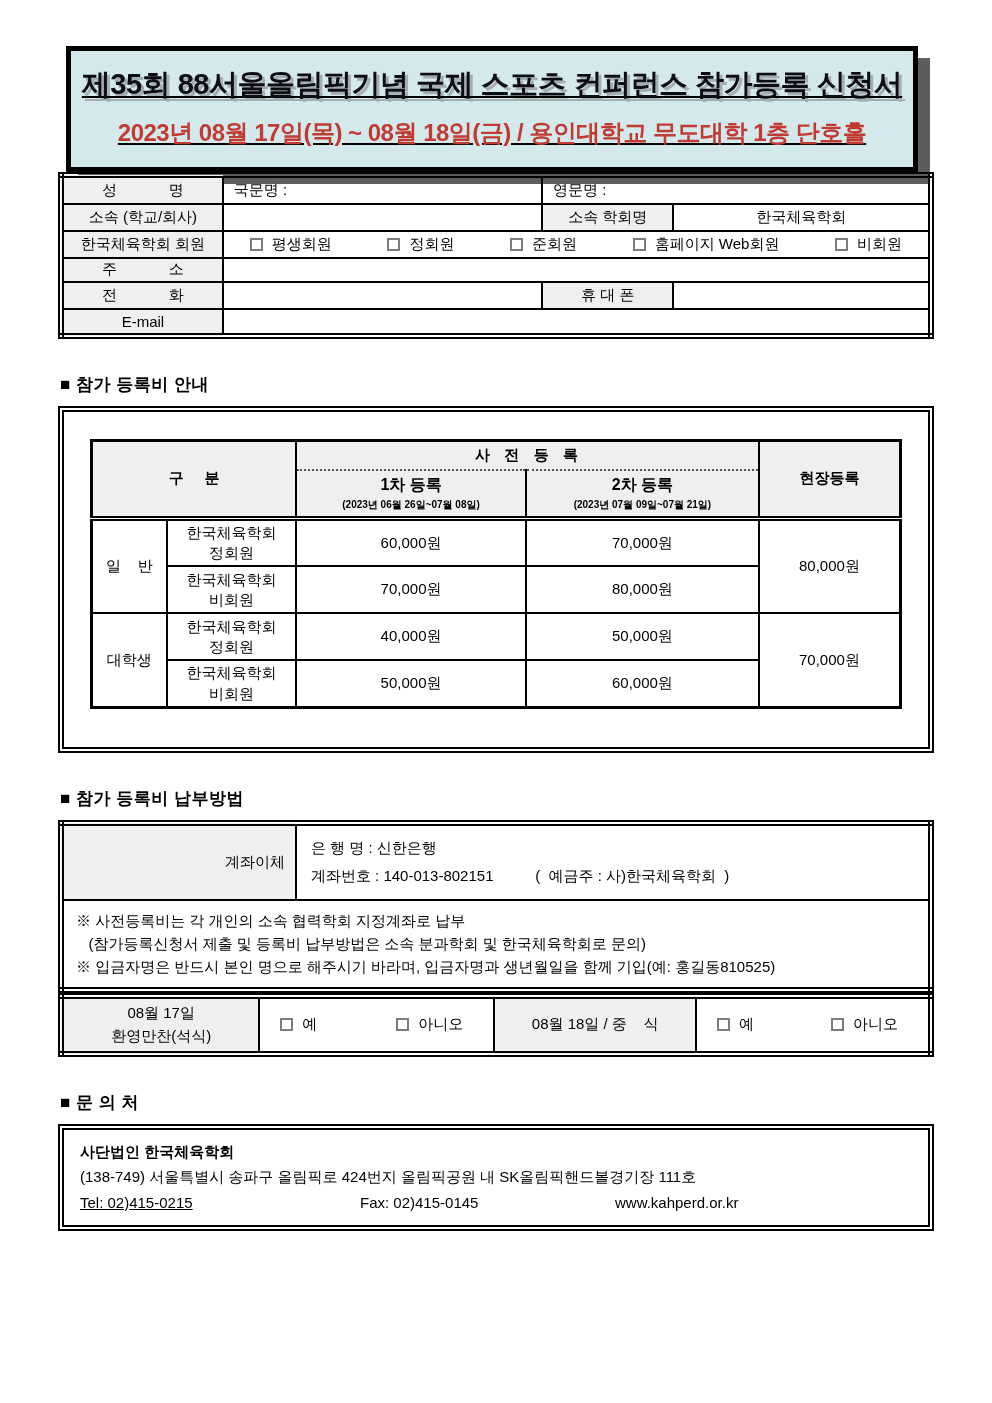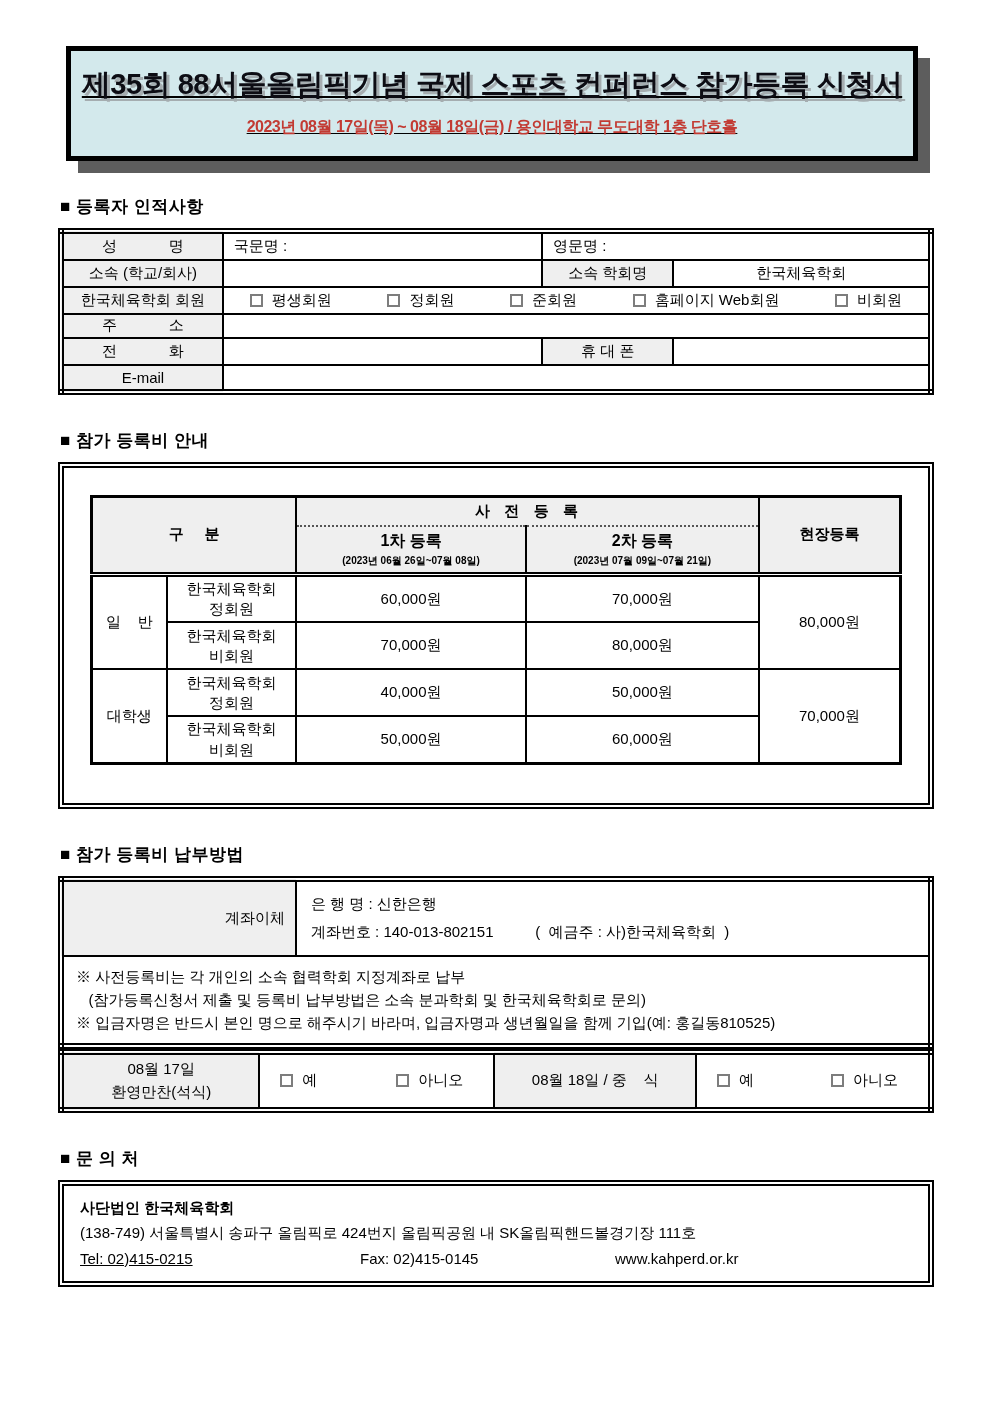--- a/index.html
+++ b/index.html
@@ -23,21 +23,21 @@
     text-decoration: underline;
   }
   .banner-title {
     font-size: 29px; font-weight: bold; color: #0d0d14;
     letter-spacing: -0.5px;
     text-shadow: 3px 3px 0 #a5adb0;
     line-height: 1.2;
   }
   .banner-sub {
     margin-top: 15px;
-    font-size: 16px; font-weight: bold;
+    font-size: 24px; font-weight: bold;
     color: #c23b33;
     letter-spacing: -0.5px;
   }
 
   
   .section-heading {
     margin: 34px 2px 10px 2px;
     font-size: 17px; font-weight: bold;
     letter-spacing: 0.5px;
   }
@@ -100,21 +100,20 @@
 </head>
 <body>
 
 <div class="page">
 
   <div class="banner">
     <div class="banner-title">제35회 88서울올림픽기념 국제 스포츠 컨퍼런스 참가등록 신청서</div>
     <div class="banner-sub">2023년 08월 17일(목) ~ 08월 18일(금) / 용인대학교 무도대학 1층 단호홀</div>
   </div>
 
-  <div class="section-heading">■ 등록자 인적사항</div>
   <table class="tbl">
     <colgroup>
         <col style="width:18.6%">
         <col style="width:36.7%">
         <col style="width:15.1%">
         <col style="width:29.6%">
       </colgroup>
     <tbody>
         <tr>
       <td class="lbl just">성 명</td>

